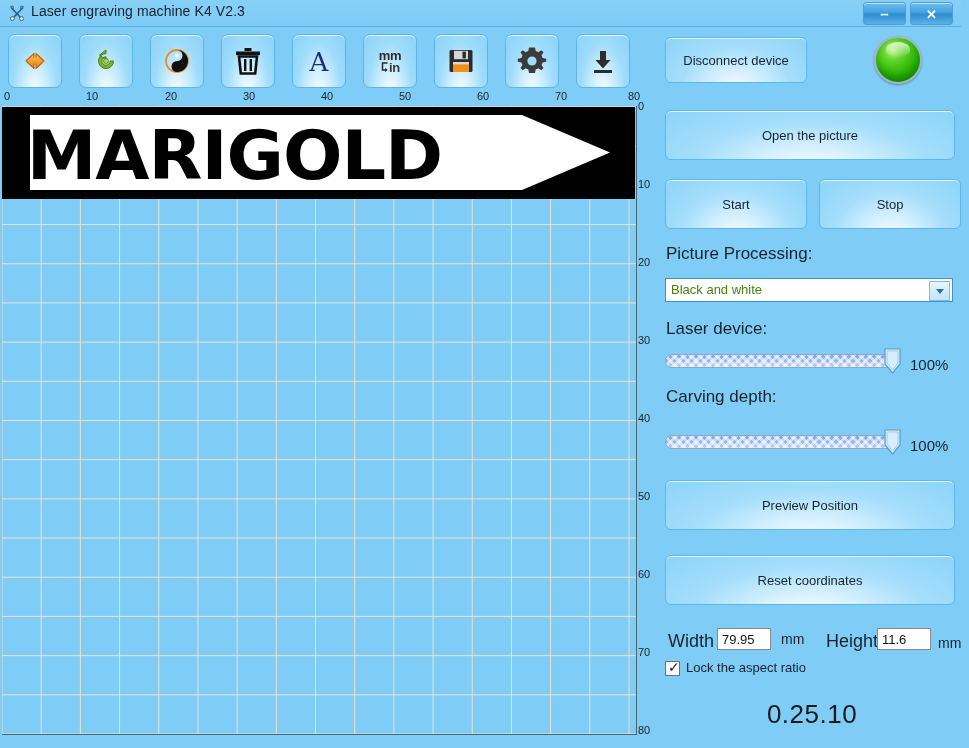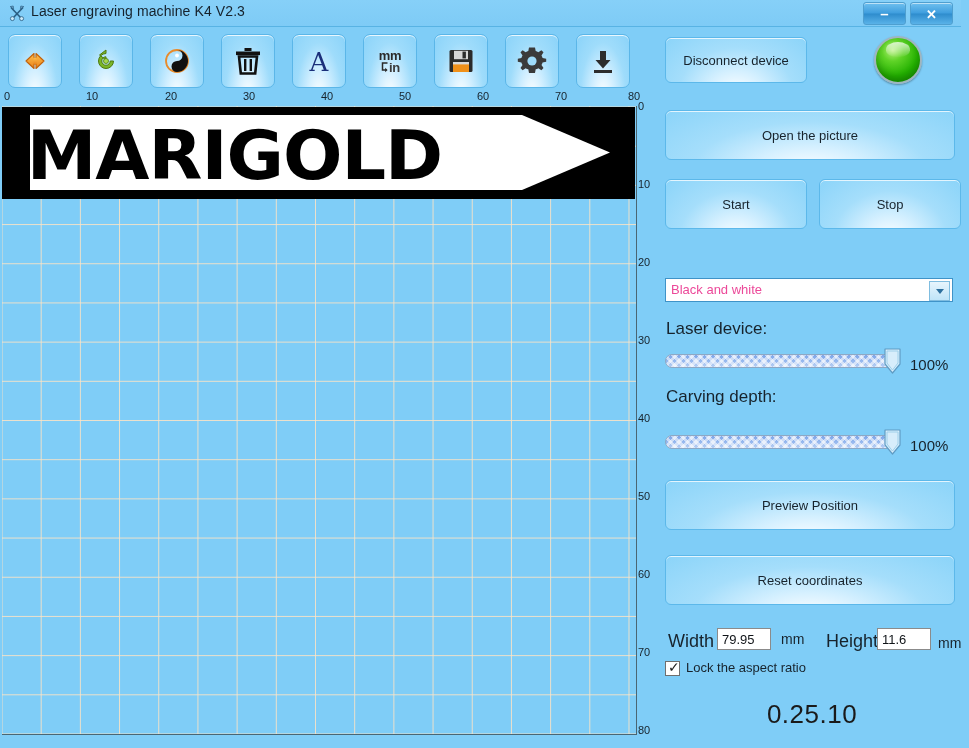--- a/index.html
+++ b/index.html
@@ -120,21 +120,21 @@
   }
   .sect-label{
     position:absolute;font-size:17px;color:#17232c;white-space:nowrap;
   }
   .combo{
     position:absolute;left:10px;width:288px;height:24px;
     background:#fff;border:1px solid #3f93c8;box-sizing:border-box;
     cursor:pointer;
   }
   .combo .val{
-    position:absolute;left:5px;top:3px;font-size:13px;color:#ec4899;
+    position:absolute;left:5px;top:3px;font-size:13px;color:#4d7c0f;
   }
   .combo .arrowbox{
     position:absolute;right:2px;top:2px;width:19px;height:18px;
     border:1px solid #7fbde0;
     background:linear-gradient(#e7f5fd,#bfe4f8);
     display:flex;align-items:center;justify-content:center;
   }
   .combo .arrowbox i{
     display:block;width:0;height:0;
     border-left:4px solid transparent;border-right:4px solid transparent;
@@ -366,20 +366,21 @@
       <span>Open the picture</span>
     </div>
 
     <div class="btn" style="left:10px;top:152px;width:140px;height:48px">
       <span>Start</span>
     </div>
     <div class="btn" style="left:164px;top:152px;width:140px;height:48px">
       <span>Stop</span>
     </div>
 
+    <div class="sect-label" style="left:11px;top:217px">Picture Processing:</div>
 
     <div class="combo" style="top:251px">
       <span class="val">Black and white</span>
       <span class="arrowbox">
           <i></i>
         </span>
     </div>
 
     <div class="sect-label" style="left:11px;top:292px">Laser device:</div>
 

